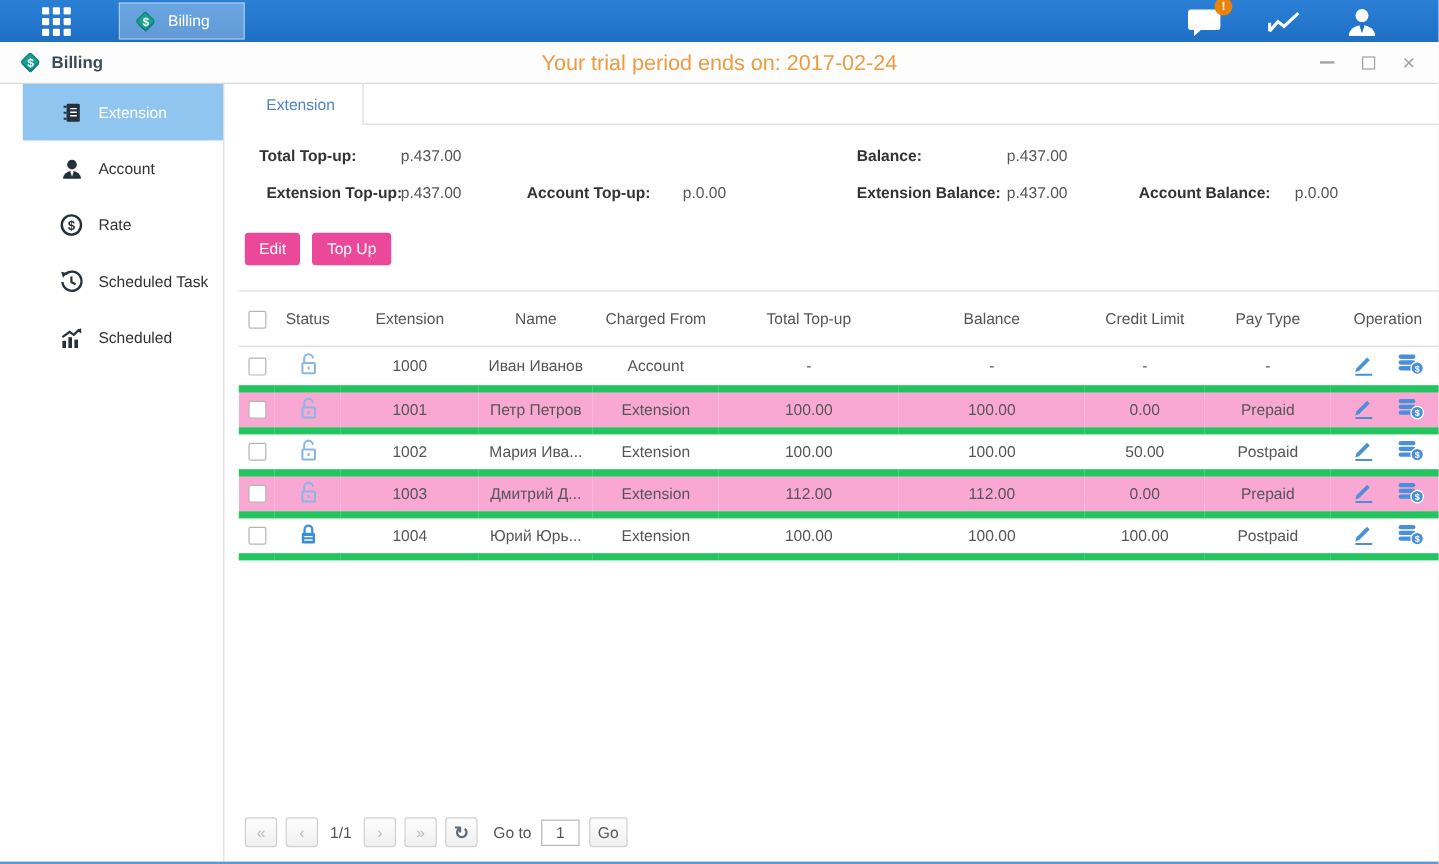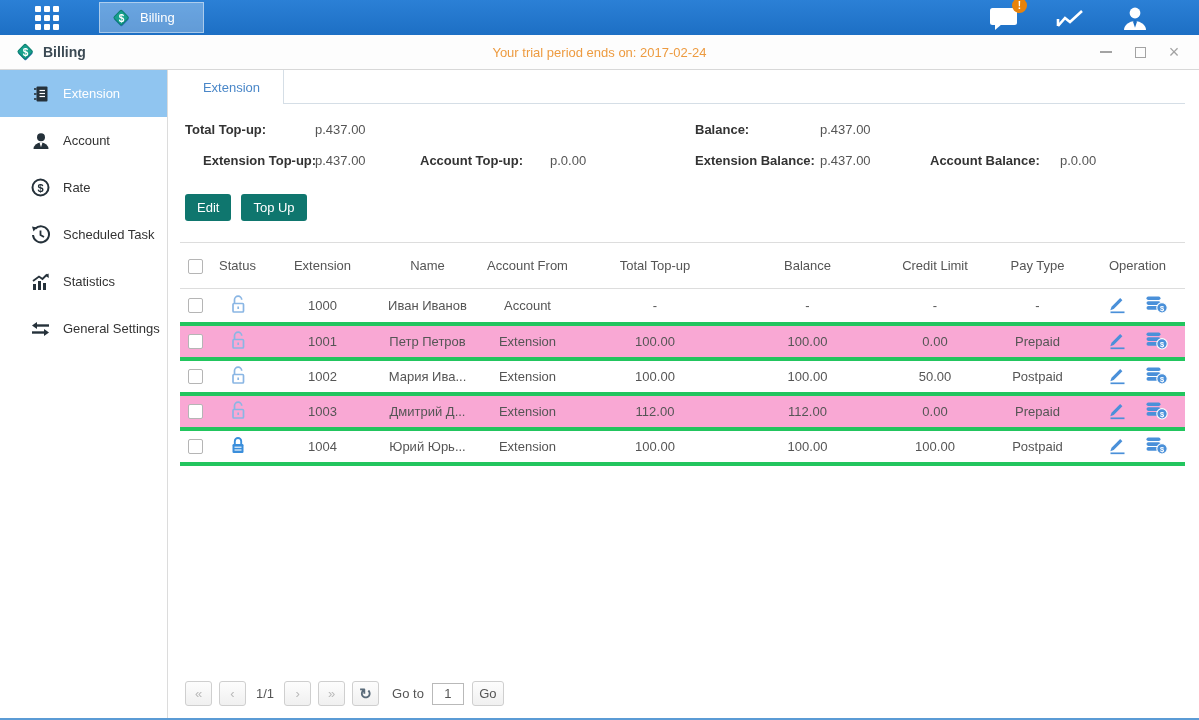--- a/index.html
+++ b/index.html
@@ -13,29 +13,29 @@
   .app-tab{margin-left:40px;height:31px;display:flex;align-items:center;gap:8px;padding:0 28px 0 10px;background:rgba(255,255,255,.30);border:1px solid rgba(255,255,255,.45);cursor:pointer;}
   .app-tab .tab-label{color:#fff;font-size:13px;}
   .tb-right{margin-left:auto;margin-right:50px;display:flex;align-items:center;gap:36px;}
   .tb-ico{position:relative;cursor:pointer;display:flex;align-items:center;}
   .badge{position:absolute;top:-7px;right:-8px;width:15px;height:15px;border-radius:50%;background:#e8830c;color:#fff;font-size:10px;font-weight:bold;display:flex;align-items:center;justify-content:center;}
 
   
   .titlebar{height:35px;background:#fdfdfd;border-bottom:1px solid #d8d8d8;display:flex;align-items:center;position:relative;}
   .titlebar .app-ico{margin-left:14px;}
   .win-title{margin-left:7px;font-size:14px;font-weight:bold;color:#3c4a54;}
-  .trial{position:absolute;left:0;right:0;text-align:center;color:#ed9b40;font-size:13px;pointer-events:none;}
+  .trial{position:absolute;left:0;right:0;text-align:center;color:#ed9b40;font-size:18px;pointer-events:none;}
   .win-ctrls{margin-left:auto;margin-right:18px;display:flex;align-items:center;gap:20px;z-index:2;}
   .wc{cursor:pointer;display:flex;align-items:center;justify-content:center;width:14px;height:14px;}
   .wc-min i{display:block;width:12px;height:0;border-top:2px solid #a3a3a3;}
   .wc-max i{display:block;width:11px;height:11px;border:1.5px solid #a3a3a3;}
   .wc-close{color:#a3a3a3;font-size:18px;line-height:14px;}
 
   
-  .body-row{display:flex;height:648px;}
+  .body-row{display:flex;height:648px;margin-left:19px;}
   .sidebar{width:168px;border-right:1px solid #dcdcdc;background:#fff;flex:none;}
   .side-item{height:47px;display:flex;align-items:center;padding-left:31px;gap:13px;font-size:13px;color:#333;cursor:pointer;}
   .side-item.active{background:#90c5f0;color:#fff;}
   .side-icon{width:19px;height:19px;display:flex;align-items:center;justify-content:center;flex:none;}
 
   .content{flex:1;position:relative;padding:0 14px 0 12px;}
 
   
   .tabstrip{height:34px;display:flex;}
   .tab{width:104px;border-right:1px solid #d5dee6;display:flex;align-items:center;justify-content:center;font-size:13px;color:#4a87c8;background:#fff;cursor:pointer;}
@@ -43,26 +43,26 @@
 
   
   .summary{position:relative;height:64px;margin-top:12px;font-size:13px;}
   .srow{position:absolute;left:0;right:0;height:18px;}
   .srow.r1{top:6px;} .srow.r2{top:37px;}
   .slabel{position:absolute;font-weight:bold;color:#333;}
   .sval{position:absolute;color:#555;}
 
   
   .actions{margin-top:14px;display:flex;gap:10px;padding-left:5px;}
-  .btn-blue{background:#0f766e;color:#fff;border:none;font-size:13px;height:27px;padding:0 12px;border-radius:3px;cursor:pointer;}
+  .btn-blue{background:#ec4899;color:#fff;border:none;font-size:13px;height:27px;padding:0 12px;border-radius:3px;cursor:pointer;}
 
   
   table.grid{border-collapse:collapse;width:1005px;margin-top:21px;table-layout:fixed;}
   table.grid th{height:46px;border-top:1px solid #ddd;border-bottom:1px solid #ddd;font-size:13px;font-weight:normal;color:#555;text-align:center;}
-  table.grid td{height:35px;font-size:13px;color:#555;text-align:center;border-bottom:4px solid #22c55e;overflow:hidden;white-space:nowrap;}
+  table.grid td{height:35px;font-size:13px;color:#555;text-align:center;border-bottom:6px solid #22c55e;overflow:hidden;white-space:nowrap;}
   table.grid tr.alt td{background:#f9a8d4;}
   .cb{display:inline-block;width:15px;height:15px;border:1px solid #b5b5b5;border-radius:2px;background:#fff;cursor:pointer;vertical-align:middle;}
   td.ops span{display:inline-block;margin:0 9px;cursor:pointer;vertical-align:middle;}
 
   
   .pagebar{position:absolute;left:17px;right:14px;bottom:12px;display:flex;align-items:center;font-size:13px;color:#555;}
   .pbtn{width:27px;height:25px;border:1px solid #cfcfcf;border-radius:3px;background:linear-gradient(#fdfdfd,#f0f0f0);display:flex;align-items:center;justify-content:center;color:#b9b9b9;font-size:13px;margin-right:7px;cursor:pointer;}
   .pbtn.dark{color:#5a6b7a;font-size:15px;font-weight:bold;}
   .pageno{margin:0 10px 0 3px;color:#555;text-align:center;}
   .goto-label{margin:0 8px 0 6px;}
@@ -194,44 +194,33 @@
         <div class="side-item">
           <span class="side-icon">
             <svg width="19" height="18" viewBox="0 0 19 18">
               <rect x="2" y="11" width="3" height="6" fill="#25313a"></rect>
               <rect x="7" y="8" width="3" height="9" fill="#25313a"></rect>
               <rect x="12" y="10" width="3" height="7" fill="#25313a"></rect>
               <path d="M2 8 L8 3.5 L11.5 6 L16 1.5" fill="none" stroke="#25313a" stroke-width="1.8"></path>
               <path d="M17.5 0.5 L17.8 5 L13.8 2.5 Z" fill="#25313a"></path>
             </svg>
           </span>
-          <span class="side-label">Statistics</span>
-        </div>
-        <div class="side-item">
-          <span class="side-icon">
-            <svg width="19" height="16" viewBox="0 0 19 16">
-              <line x1="5" y1="4.5" x2="18" y2="4.5" stroke="#25313a" stroke-width="2.4"></line>
-              <path d="M6 1 L1 4.5 L6 8 Z" fill="#25313a"></path>
-              <line x1="1" y1="11.5" x2="14" y2="11.5" stroke="#25313a" stroke-width="2.4"></line>
-              <path d="M13 8 L18 11.5 L13 15 Z" fill="#25313a"></path>
-            </svg>
-          </span>
-          <span class="side-label">General Settings</span>
+          <span class="side-label">Scheduled</span>
         </div>
       </nav>
 
     <div class="content">
       <div class="tabstrip">
         <div class="tab">Extension</div>
         <div class="rest"></div>
       </div>
 
       <div class="summary">
         <div class="srow r1">
-          <span class="slabel" style="left:5px">Total Top-up:</span>
+          <span class="slabel" style="left:17px">Total Top-up:</span>
           <span class="sval" style="left:135px">p.437.00</span>
           <span class="slabel" style="left:515px">Balance:</span>
           <span class="sval" style="left:640px">p.437.00</span>
         </div>
         <div class="srow r2">
           <span class="slabel" style="left:23px">Extension Top-up:</span>
           <span class="sval" style="left:135px">p.437.00</span>
           <span class="slabel" style="left:240px">Account Top-up:</span>
           <span class="sval" style="left:370px">p.0.00</span>
           <span class="slabel" style="left:515px">Extension Balance:</span>
@@ -258,21 +247,21 @@
             <col style="width:100px">
           <col style="width:105px">
             <col style="width:95px">
         </colgroup>
         <thead id="grid-head">
             <tr>
               <th><span class="cb"></span></th>
               <th>Status</th>
               <th>Extension</th>
               <th>Name</th>
-              <th>Account From</th>
+              <th>Charged From</th>
               <th>Total Top-up</th>
               <th>Balance</th>
               <th>Credit Limit</th>
               <th>Pay Type</th>
               <th>Operation</th>
             </tr>
           </thead>
         <tbody id="grid-body">
             <tr class="">
               <td><span class="cb"></span></td>

